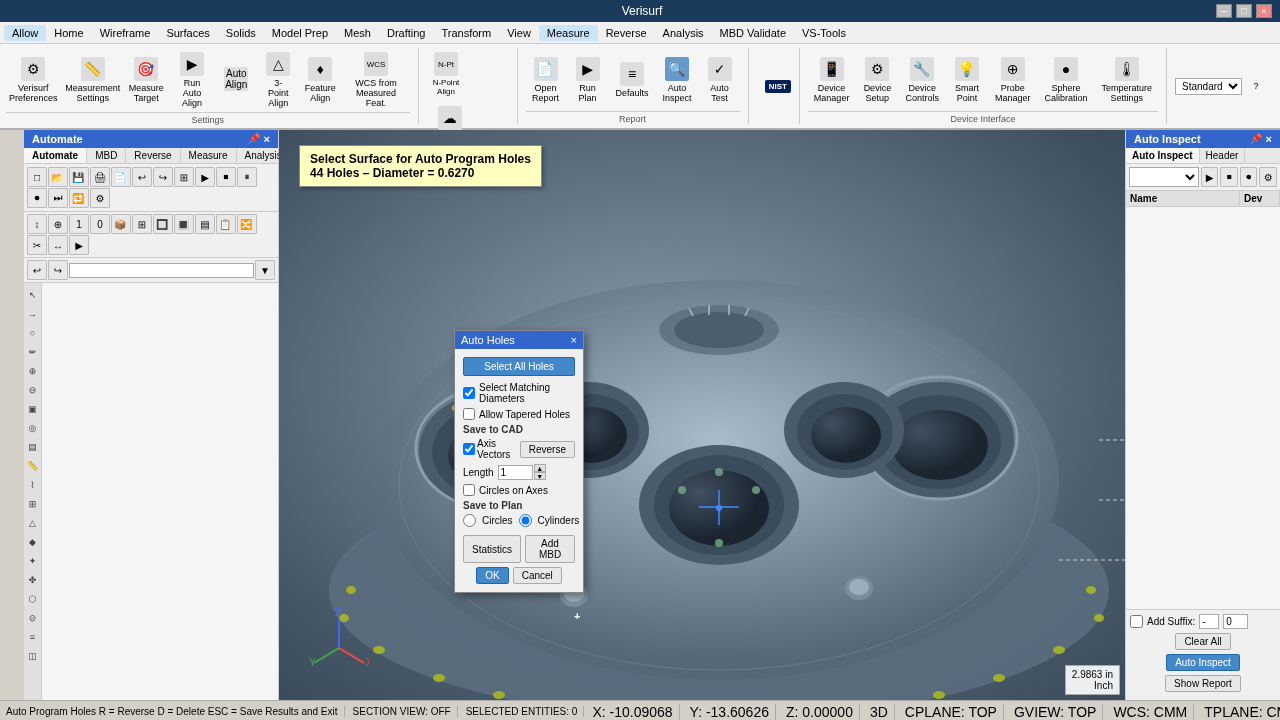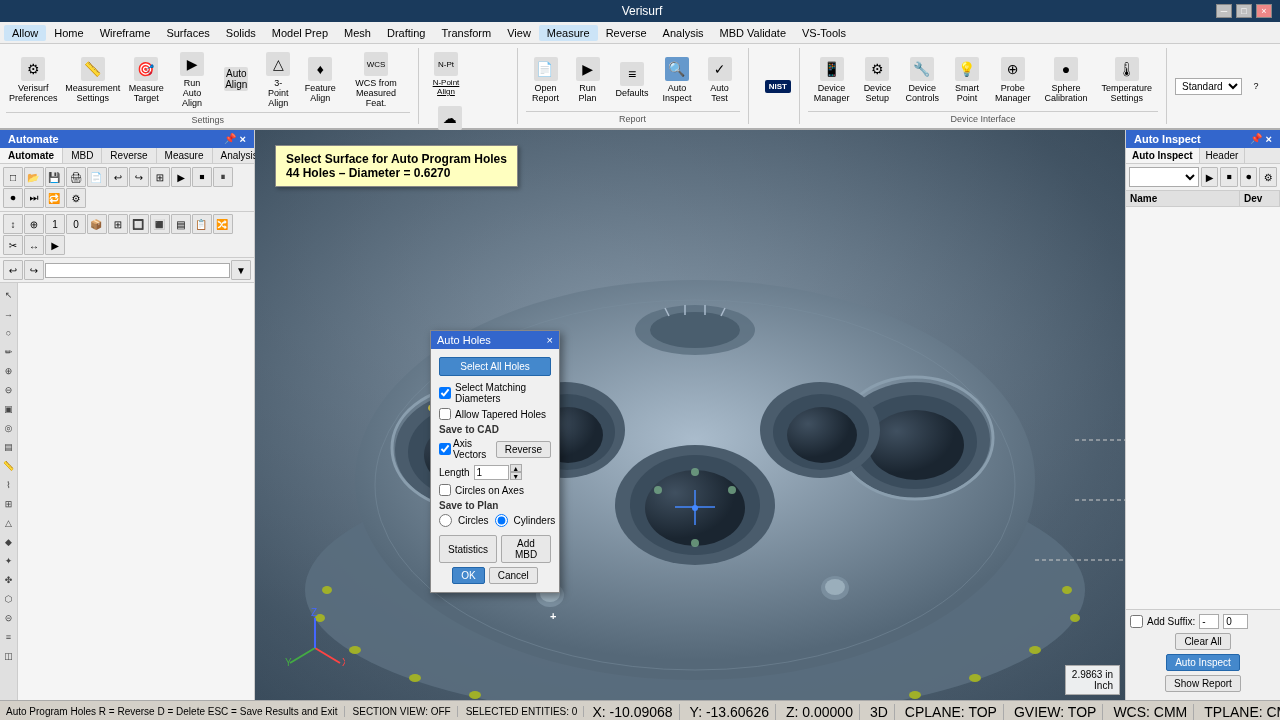--- a/index.html
+++ b/index.html
@@ -19,21 +19,21 @@
     
     #ribbon { background: #f5f5f5; border-bottom: 2px solid #b0b0b0; }
     #ribbon-content { display: flex; align-items: stretch; padding: 4px 6px; gap: 4px; height: 84px; }
     .ribbon-group { display: flex; flex-direction: column; border-right: 1px solid #ccc; padding-right: 8px; margin-right: 4px; }
     .ribbon-group-label { font-size: 9px; color: #555; text-align: center; margin-top: auto; padding-top: 2px; border-top: 1px solid #ccc; }
     .ribbon-buttons { display: flex; gap: 2px; flex: 1; align-items: center; }
     .ribbon-btn { display: flex; flex-direction: column; align-items: center; justify-content: center; padding: 3px 5px; cursor: pointer; border: 1px solid transparent; border-radius: 2px; min-width: 40px; font-size: 9px; text-align: center; }
     .ribbon-btn .btn-icon { width: 24px; height: 24px; background: #ddd; border-radius: 2px; margin-bottom: 2px; display: flex; align-items: center; justify-content: center; font-size: 14px; }
 
     
-    #main-layout { display: flex; height: calc(720px - 22px - 22px - 84px - 22px); }
+    #main-layout { display: flex; height: calc(720px - 22px - 22px - 84px - 22px); padding-left: 24px; }
 
     
     #left-sidebar { width: 255px; background: #f0f0f0; border-right: 1px solid #ccc; display: flex; flex-direction: column; }
     #automate-header { background: #3366cc; color: white; padding: 3px 8px; display: flex; align-items: center; justify-content: space-between; font-size: 11px; font-weight: bold; }
     #automate-tabs { display: flex; background: #e8e8e8; border-bottom: 1px solid #ccc; }
     .automate-tab { padding: 2px 8px; font-size: 10px; cursor: pointer; border-right: 1px solid #ccc; }
     .automate-tab.active { background: #f5f5f5; font-weight: bold; }
     #automate-toolbar { display: flex; flex-wrap: wrap; gap: 1px; padding: 3px; border-bottom: 1px solid #ccc; background: #f0f0f0; }
     .tool-btn { width: 20px; height: 20px; background: #e8e8e8; border: 1px solid #bbb; display: flex; align-items: center; justify-content: center; font-size: 10px; cursor: pointer; border-radius: 1px; }
     .left-tool { width: 16px; height: 16px; display: flex; align-items: center; justify-content: center; font-size: 9px; cursor: pointer; color: #444; }
@@ -169,21 +169,21 @@
           <span>WCS from<br>Measured Feat.</span>
         </div>
       </div>
       <div class="ribbon-group-label">Settings</div>
     </div>
 
     <div class="ribbon-group">
       <div class="ribbon-buttons" style="flex-wrap:wrap; max-width:280px; align-items:flex-start; align-content:flex-start;">
         <div class="ribbon-btn" style="min-width:30px;">
           <div class="btn-icon" style="font-size:8px;">N-Pt</div>
-          <span style="font-size:8px;text-decoration:underline;">N-Point<br>Align</span>
+          <span style="font-size:8px;">N-Point<br>Align</span>
         </div>
         <div class="ribbon-btn" style="min-width:30px;">
           <div class="btn-icon">☁</div>
           <span style="font-size:13px;text-decoration:underline;">Cloud<br>Point</span>
         </div>
         <div class="ribbon-btn" style="min-width:30px;">
           <div class="btn-icon">╱</div>
           <span style="font-size:8px;">Line</span>
         </div>
         <div class="ribbon-btn" style="min-width:30px;">

